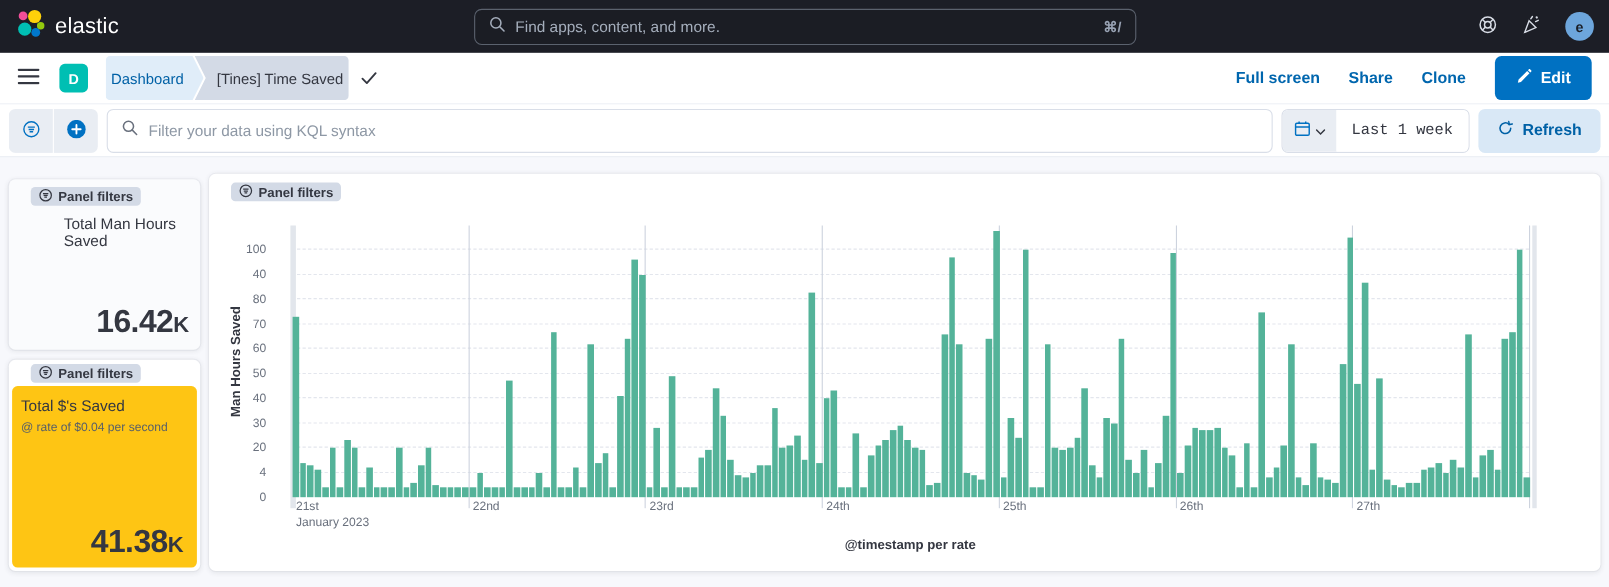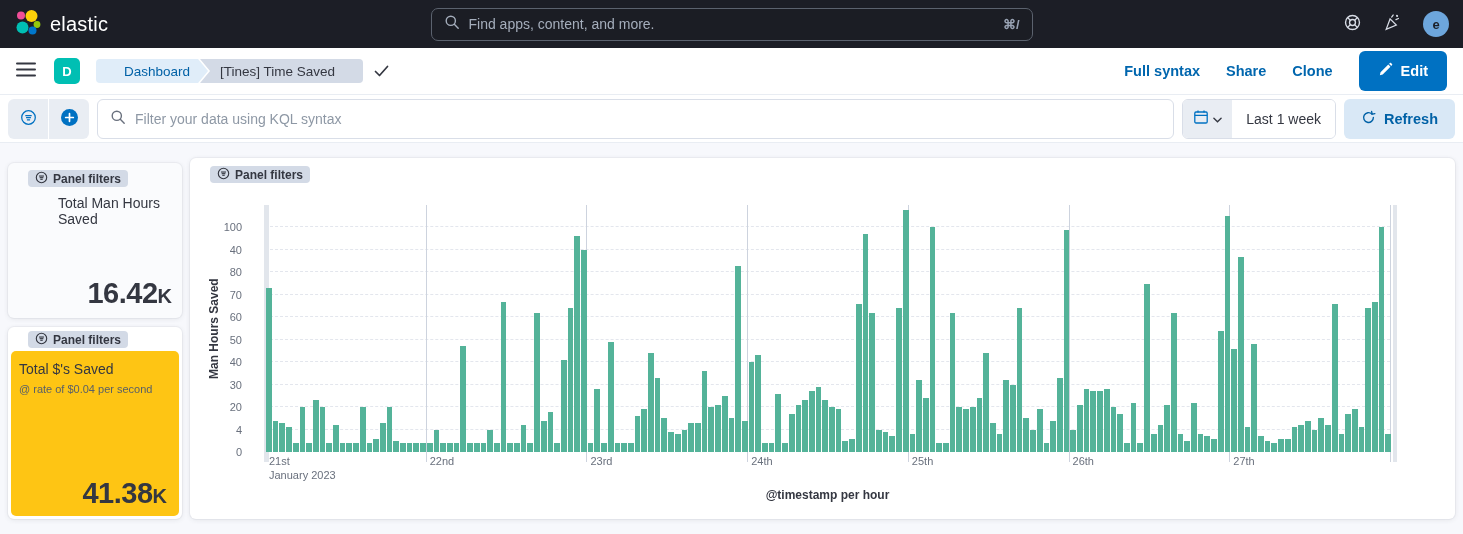--- a/index.html
+++ b/index.html
@@ -19,41 +19,41 @@
   .icon-btn { background:none; border:none; cursor:pointer; display:flex; align-items:center; }
   .avatar { width:26px; height:26px; border-radius:50%; background:#6DA6DC; color:#1B1F27; font-size:13px; font-weight:700;
     display:flex; align-items:center; justify-content:center; border:none; }
 
   
   .toolbar { height:47px; background:#fff; border-bottom:1px solid #E9EDF3; display:flex; align-items:center; padding:0 16px; }
   .menu-btn { background:none; border:none; margin-right:18px; display:flex; cursor:pointer; }
   .space-avatar { width:26px; height:26px; border-radius:5px; background:#00BFB3; color:#fff; font-weight:700; font-size:13px;
     display:flex; align-items:center; justify-content:center; margin-right:16px; border:none; }
   .breadcrumbs { display:flex; align-items:center; }
-  .crumb { font-size:13.5px; height:24px; display:flex; align-items:center; padding:0 28px; }
+  .crumb { font-size:13.5px; height:40px; display:flex; align-items:center; padding:0 5px; }
   .crumb-first { background:#E0EDF9; color:#0061A6; font-weight:500; padding-right:18px;
     clip-path:polygon(0 0, calc(100% - 10px) 0, 100% 50%, calc(100% - 10px) 100%, 0 100%); border-radius:4px 0 0 4px; }
   .crumb-last { background:#D3DAE6; color:#343741; font-weight:500; margin-left:-8px; padding-left:20px; border-radius:0 4px 4px 0;
     clip-path:polygon(0 0, 100% 0, 100% 100%, 0 100%, 10px 50%); }
   .crumb-check { margin-left:10px; display:flex; }
   .toolbar-right { margin-left:auto; display:flex; align-items:center; gap:26px; }
   .toolbar-link { background:none; border:none; color:#0066AE; font-size:14.5px; font-weight:600; cursor:pointer; font-family:"Liberation Sans",sans-serif; }
   .edit-btn { display:flex; align-items:center; gap:8px; height:40px; padding:17px 19px; background:#0071C2; border:none; border-radius:6px;
     color:#fff; font-size:14.5px; font-weight:600; cursor:pointer; font-family:"Liberation Sans",sans-serif; }
 
   
   .filter-bar { height:48px; background:#fff; border-bottom:1px solid #E9EDF3; display:flex; align-items:center; padding:0 8px; gap:8px; }
   .filter-group { display:flex; border-radius:6px; overflow:hidden; gap:1px; }
   .filter-group button { width:40px; height:40px; background:#E9EDF3; border:none; display:flex; align-items:center; justify-content:center; cursor:pointer; }
   .kql-input { flex:1; height:40px; background:#fff; border:1px solid #D9DEE8; border-radius:6px; display:flex; align-items:center; padding:0 12px; gap:9px; }
   .kql-input input { flex:1; border:none; outline:none; font-size:14px; color:#343741; font-family:"Liberation Sans",sans-serif; }
   .kql-input input::placeholder { color:#8E98A5; opacity:1; }
   .date-group { display:flex; height:40px; border:1px solid #D9DEE8; border-radius:6px; overflow:hidden; }
   .date-cal { width:49px; background:#E9EDF3; border:none; display:flex; align-items:center; justify-content:center; gap:4px; cursor:pointer; }
-  .date-text { background:#fff; border:none; padding:0 14px; font-size:14px; color:#343741; cursor:pointer; font-family:Liberation Sans, sans-serif; }
+  .date-text { background:#fff; border:none; padding:0 14px; font-size:14px; color:#343741; cursor:pointer; font-family:Liberation Mono, monospace; }
   .refresh-btn { display:flex; align-items:center; gap:8px; height:40px; padding:0 17px; background:#D9E8F6; border:none; border-radius:6px;
     color:#0061A6; font-size:14.5px; font-weight:600; cursor:pointer; font-family:"Liberation Sans",sans-serif; }
 
   
   .main { position:relative; height:391px; }
   .panel { position:absolute; background:#fff; border-radius:6px; box-shadow:0 1px 5px rgba(52,55,65,.1), 0 0 0 1px rgba(52,55,65,.04); }
   .panel-badge { display:inline-flex; align-items:center; gap:5px; height:17px; padding:0 7px; background:#D3DAE6; border-radius:4px;
     font-size:12px; font-weight:600; color:#343741; border:none; cursor:pointer; position:absolute; }
 
   .metric-1 { left:8px; top:20px; width:174px; height:155px; background:#FAFBFD; }
@@ -162,21 +162,21 @@
     <span class="crumb crumb-first">Dashboard</span>
     <span class="crumb crumb-last">[Tines] Time Saved</span>
     <span class="crumb-check">
       <svg width="17" height="16" viewBox="0 0 17 16" fill="none" stroke="#343741" stroke-width="1.7" stroke-linecap="round" stroke-linejoin="round">
           <path d="M2.5 8.5 L6.5 12.5 L14.5 3.5"></path>
         </svg>
     </span>
   </nav>
 
   <div class="toolbar-right">
-    <button class="toolbar-link">Full syntax</button>
+    <button class="toolbar-link">Full screen</button>
     <button class="toolbar-link">Share</button>
     <button class="toolbar-link">Clone</button>
     <button class="edit-btn">
       <span>
         <svg width="15" height="15" viewBox="0 0 16 16" fill="#fff">
             <path d="M2 14.2 L2.7 11 L11 2.7 L13.3 5 L5 13.3 Z M11.8 1.9 L14.1 4.2 L15 3.3 C15.3 3 15.3 2.5 15 2.2 L13.8 1 C13.5 0.7 13 0.7 12.7 1 Z"></path>
           </svg>
       </span>
       <span>Edit</span>
     </button>
@@ -519,15 +519,15 @@
         <div class="xtick" style="left: 57.1429%;">
           <div class="xtick-day">25th</div>
         </div>
         <div class="xtick" style="left: 71.4286%;">
           <div class="xtick-day">26th</div>
         </div>
         <div class="xtick" style="left: 85.7143%;">
           <div class="xtick-day">27th</div>
         </div>
       </div>
-    <div class="x-axis-title">@timestamp per hour</div>
+    <div class="x-axis-title">@timestamp per rate</div>
   </section>
 </main>
 
 </body></html>

